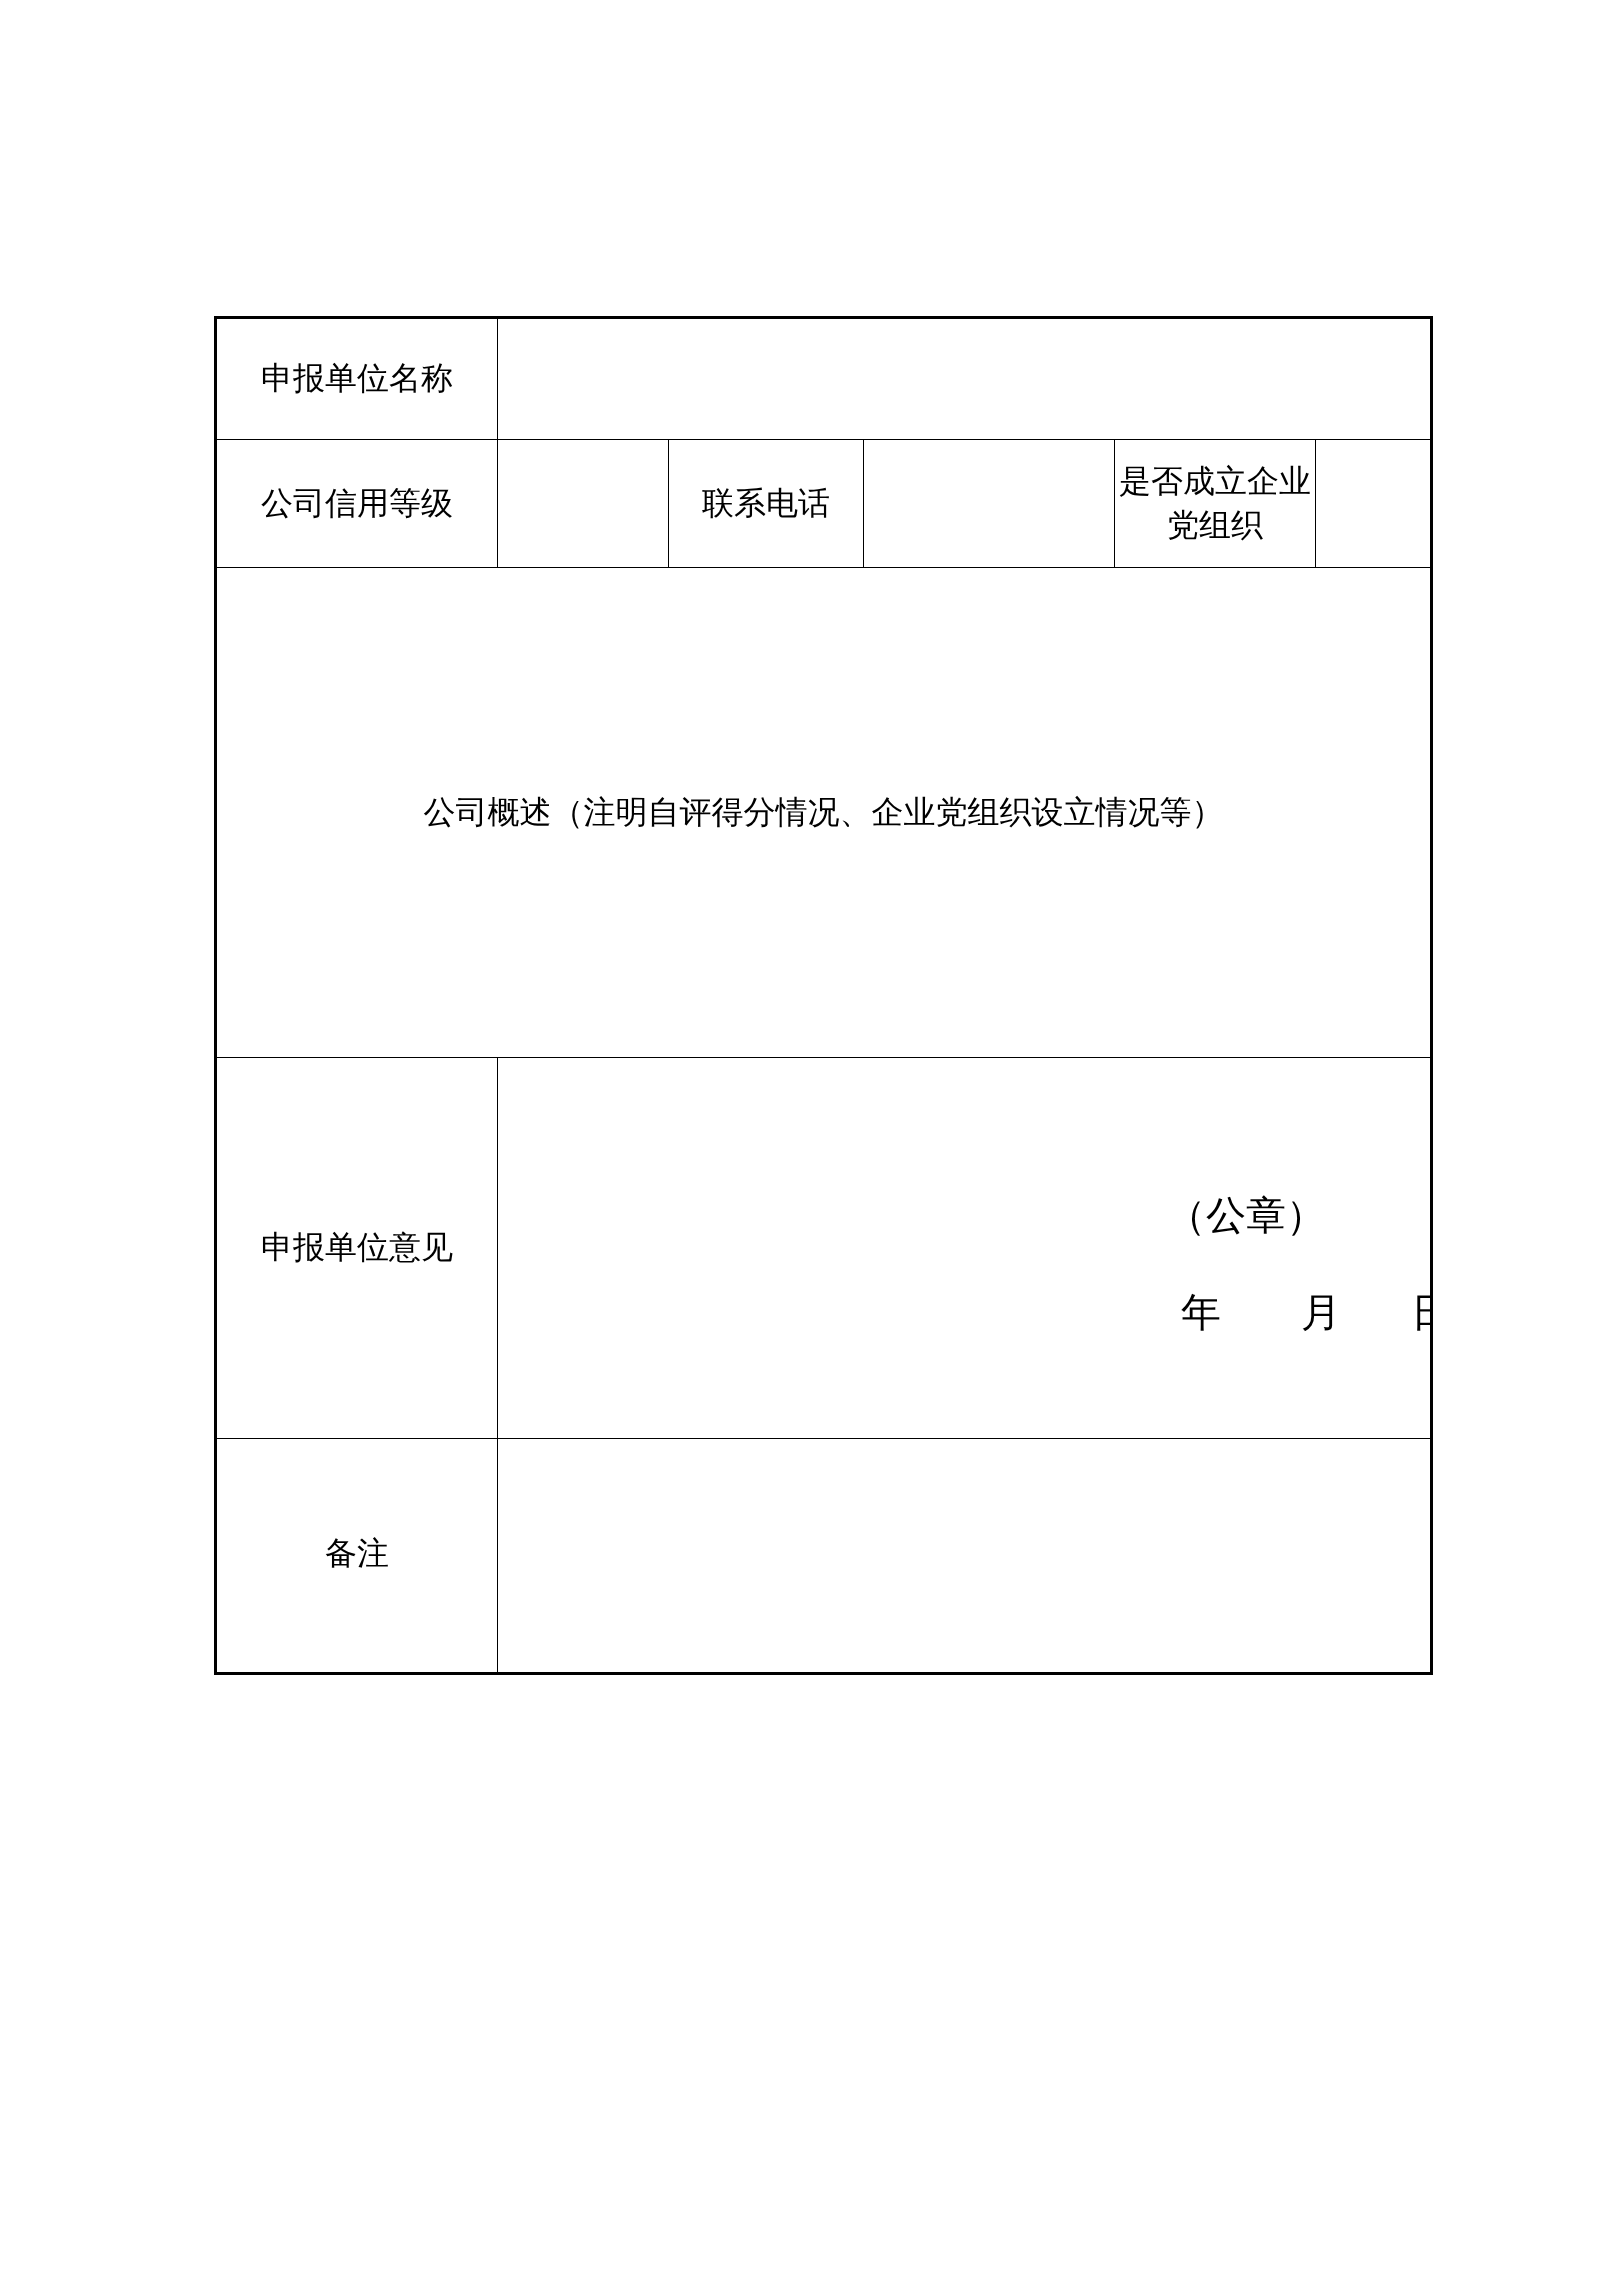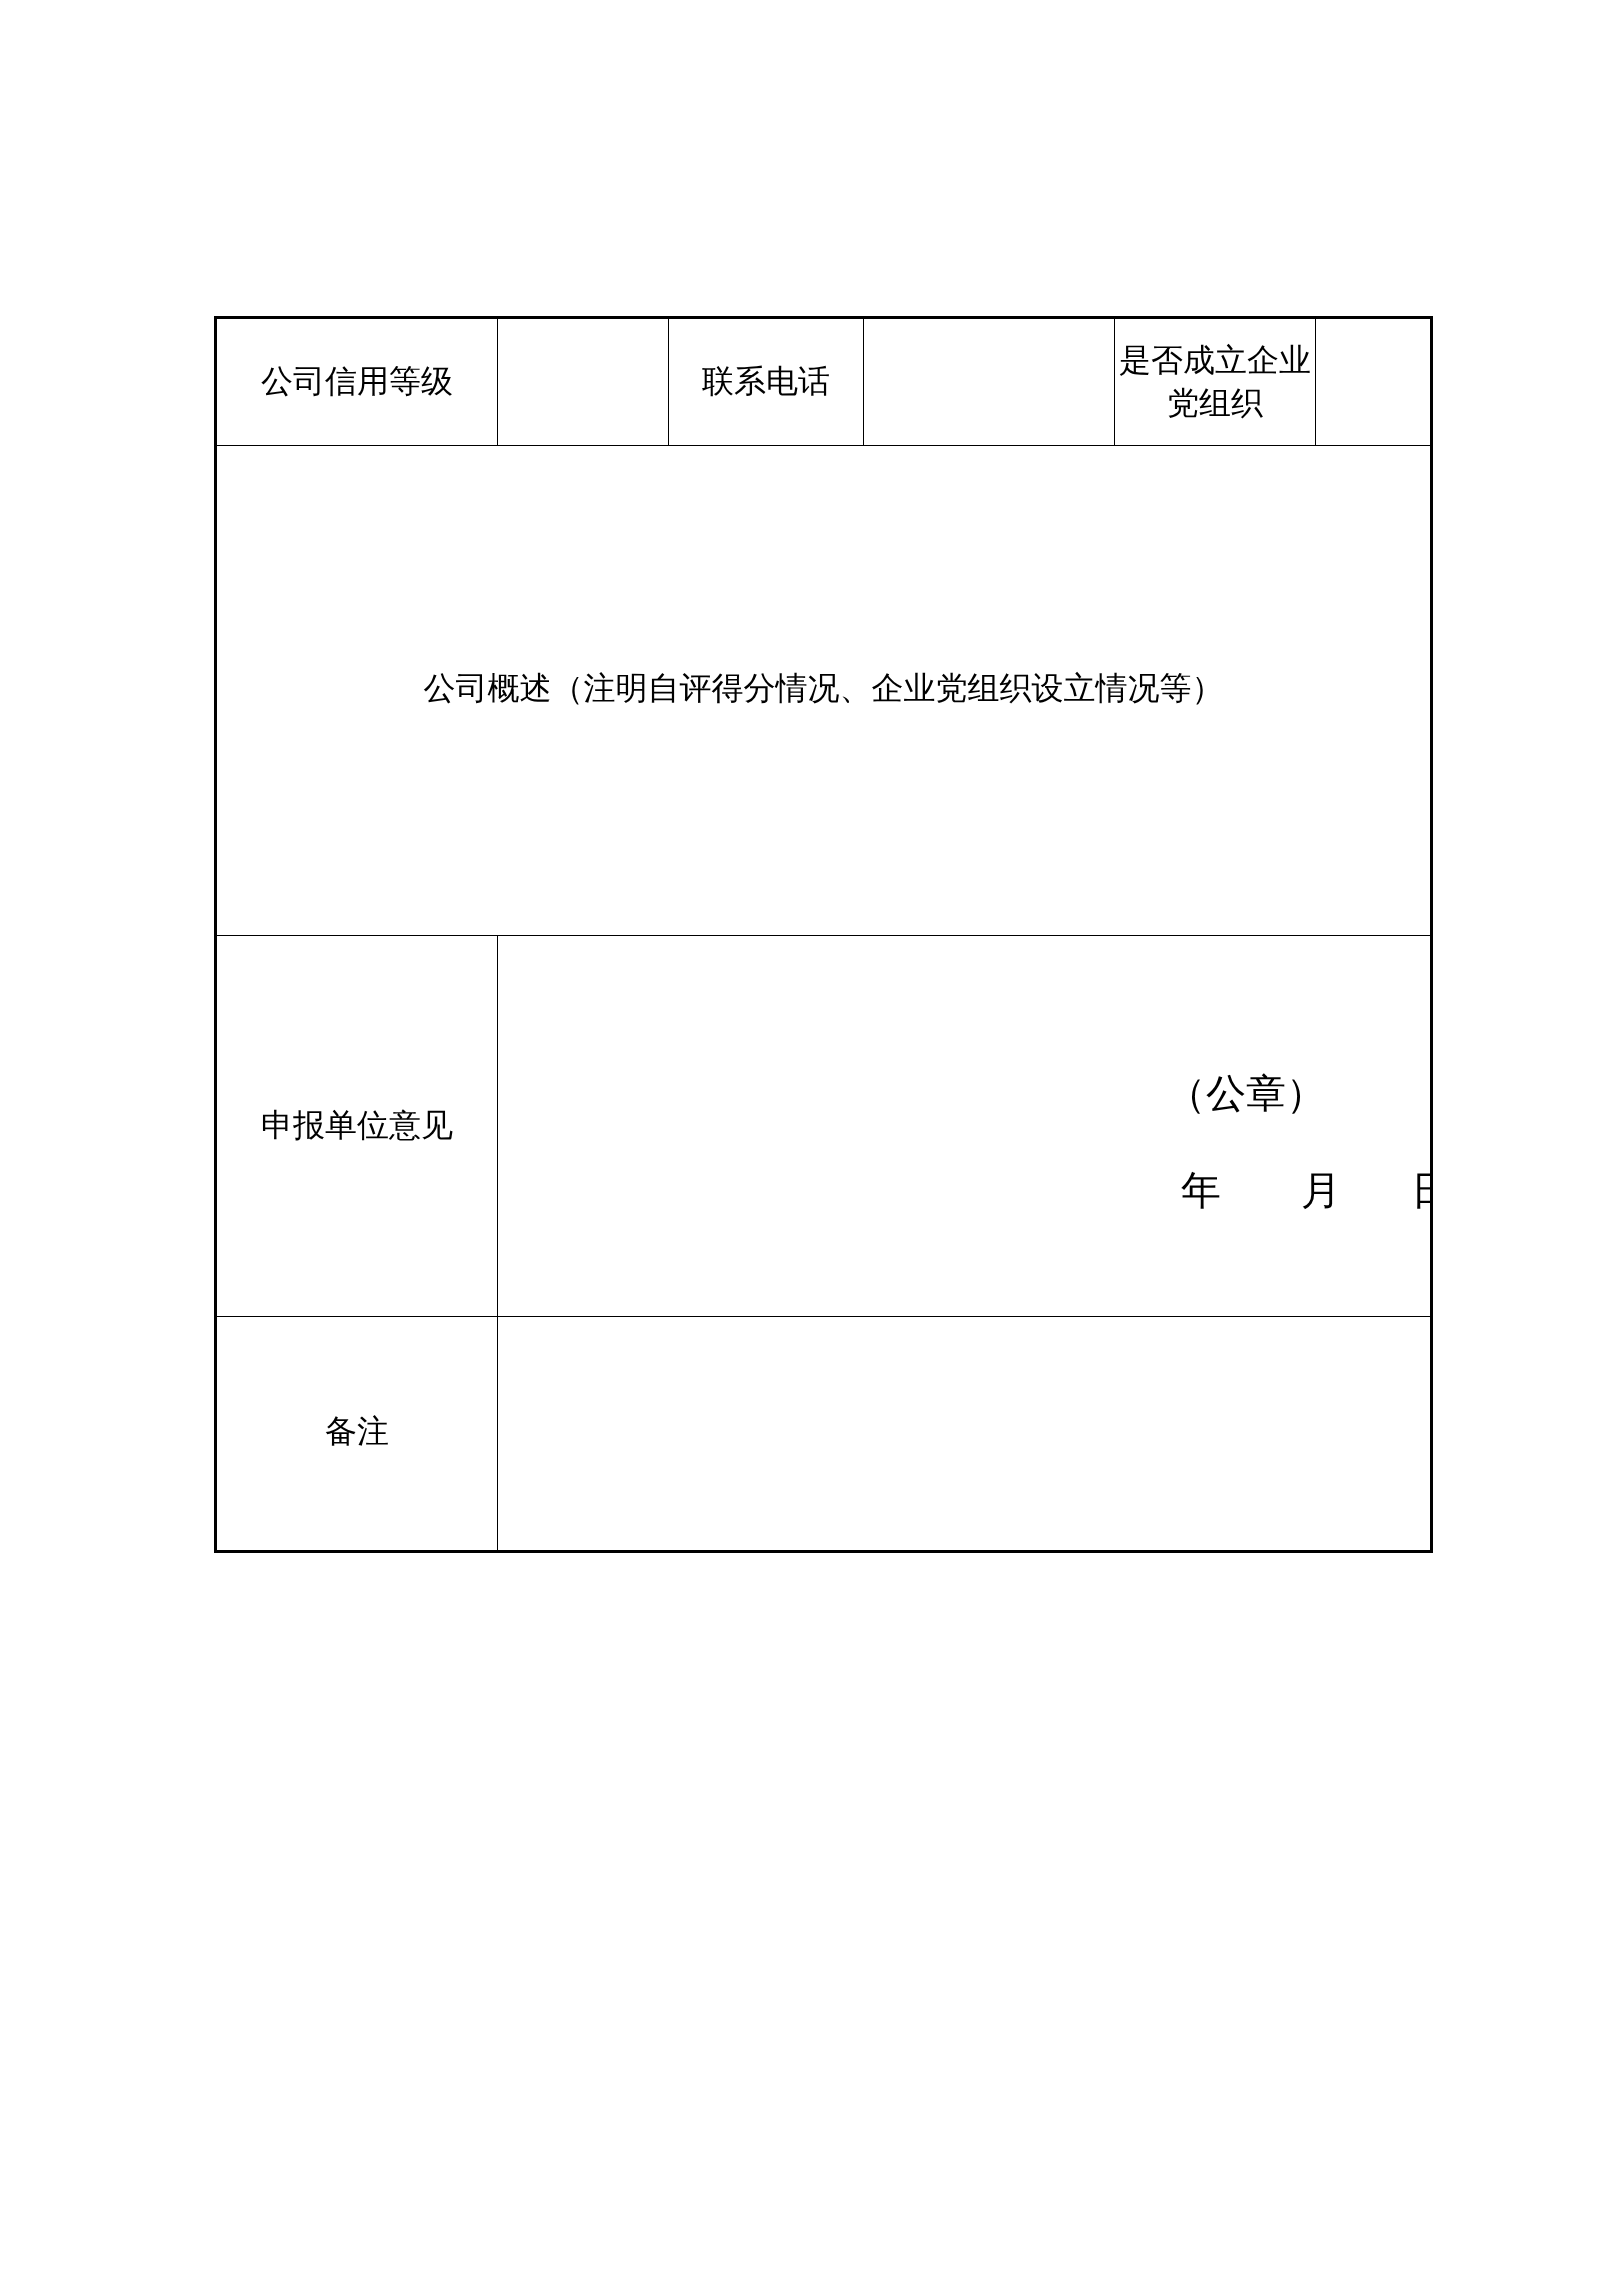--- a/index.html
+++ b/index.html
@@ -39,21 +39,20 @@
     line-height: 2.05;
   }
   td.wrap2 {
     line-height: 1.32;
     padding: 0 16px;
   }
   td.overview-cell {
     text-align: left;
     vertical-align: top;
     padding: 51px 17.6px 0 14px;
-    font-family: Liberation Mono, monospace;
   }
   td.opinion-content {
     position: relative;
   }
   .seal {
     position: absolute;
     left: 668px;
     top: 131px;
     font-size: 40px;
     white-space: nowrap;
@@ -76,20 +75,24 @@
     <colgroup>
       <col style="width:282px">
       <col style="width:171px">
       <col style="width:195px">
       <col style="width:251px">
       <col style="width:201px">
       <col style="width:116px">
     </colgroup>
 
     <tbody>
+        <tr style="height:122px;">
+      <td>申报单位名称</td>
+      <td colspan="5"></td>
+    </tr>
 
     <tr style="height:128px;">
       <td>公司信用等级</td>
       <td></td>
       <td>联系电话</td>
       <td></td>
       <td class="wrap2">是否成立企业党组织</td>
       <td></td>
     </tr>
 

